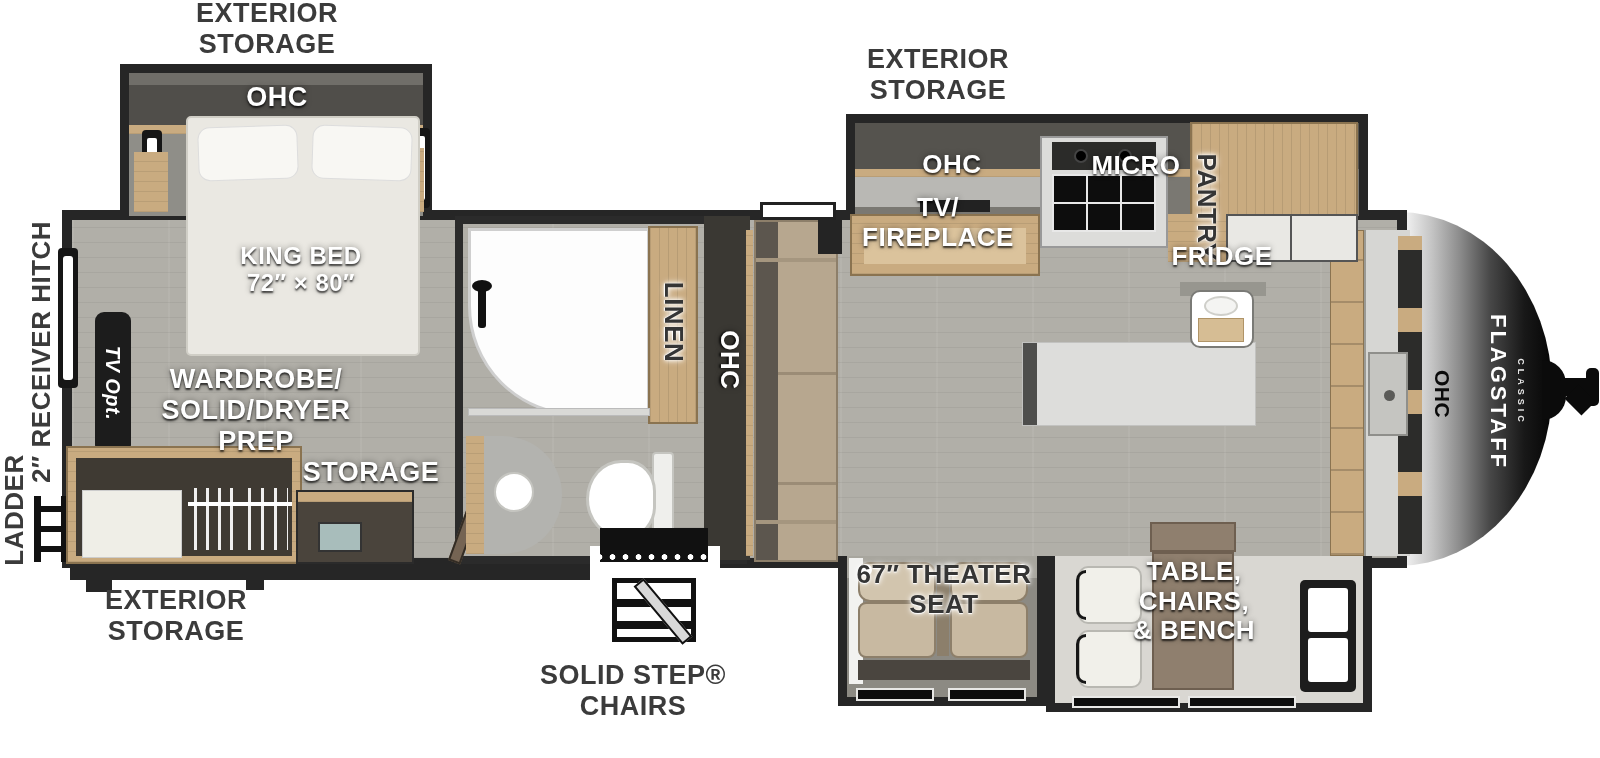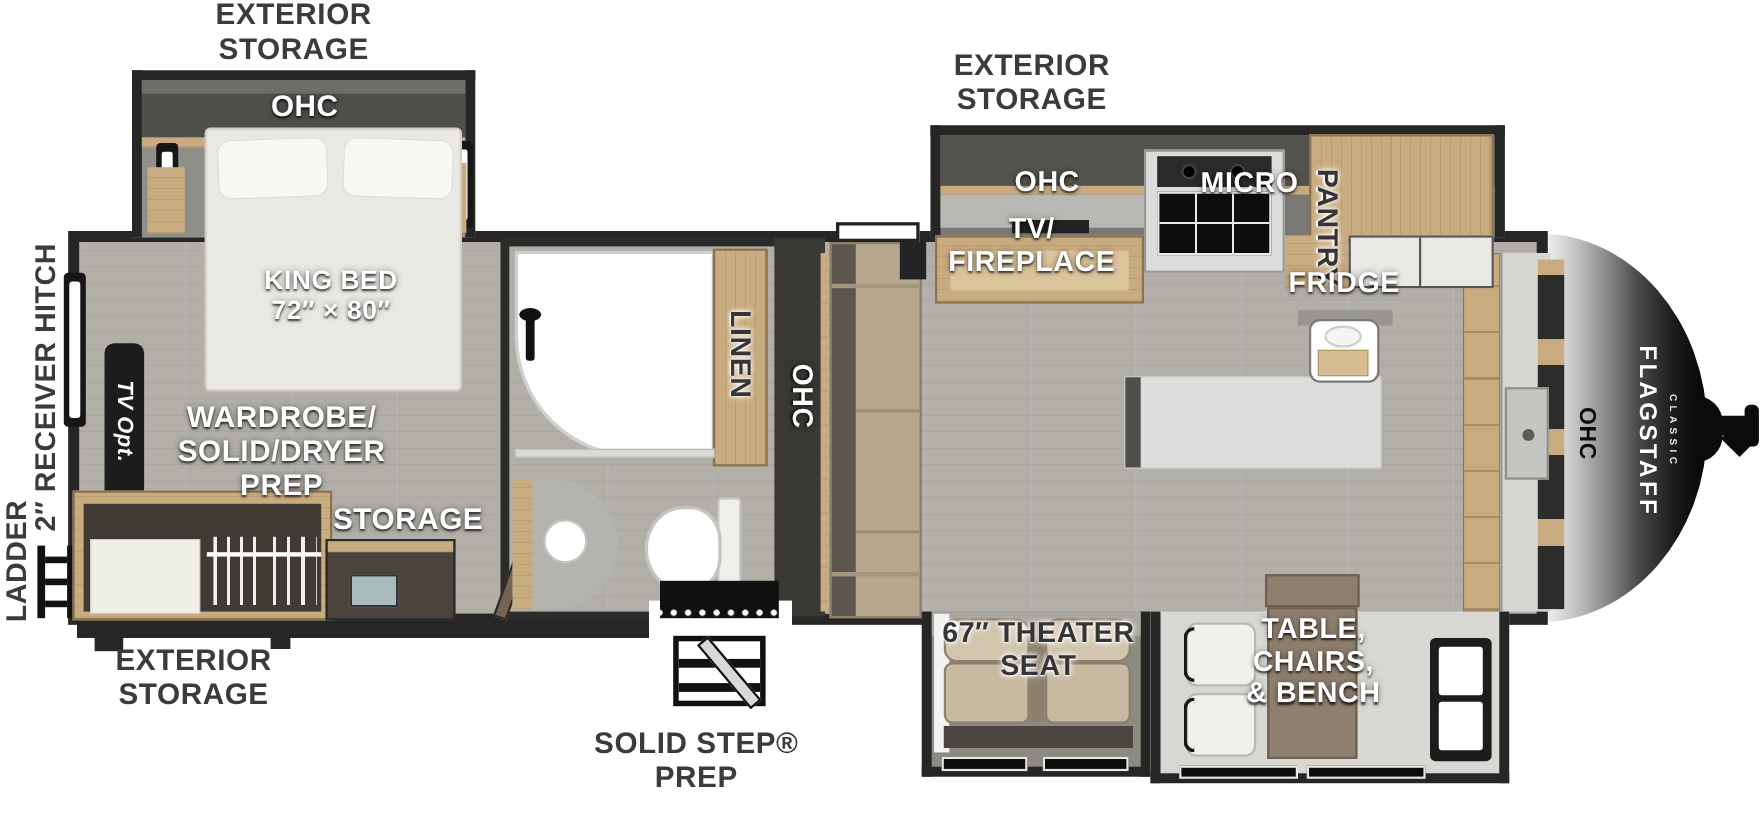--- a/index.html
+++ b/index.html
@@ -210,21 +210,21 @@
   <div class="abs" style="left:1072px;top:696px;width:108px;height:12px;background:#0d0d0d;border:2px solid #e8e8e6;z-index:5;"></div>
   <div class="abs" style="left:1188px;top:696px;width:108px;height:12px;background:#0d0d0d;border:2px solid #e8e8e6;z-index:5;"></div>
 
   <div class="lbl lbl-dark" style="left:267px;top:29px;font-size:27px;">EXTERIOR
 STORAGE</div>
   <div class="lbl lbl-dark" style="left:938px;top:75px;font-size:27px;">EXTERIOR
 STORAGE</div>
   <div class="lbl lbl-dark" style="left:176px;top:616px;font-size:27px;">EXTERIOR
 STORAGE</div>
   <div class="lbl lbl-dark" style="left:633px;top:691px;font-size:27px;">SOLID STEP®
-PREP</div>
+CHAIRS</div>
   <div class="lbl lbl-dark v270" style="left:15px;top:510px;font-size:26px;">LADDER</div>
   <div class="lbl lbl-dark v270" style="left:42px;top:352px;font-size:26px;">2″ RECEIVER HITCH</div>
 
   <div class="lbl lbl-white" style="left:277px;top:97px;font-size:27px;">OHC</div>
   <div class="lbl lbl-white" style="left:301px;top:269px;font-size:24px;">KING BED
 72″ × 80″</div>
   <div class="lbl lbl-white" style="left:256px;top:410px;font-size:27px;">WARDROBE/
 SOLID/DRYER
 PREP</div>
   <div class="lbl lbl-white" style="left:371px;top:472px;font-size:27px;">STORAGE</div>

